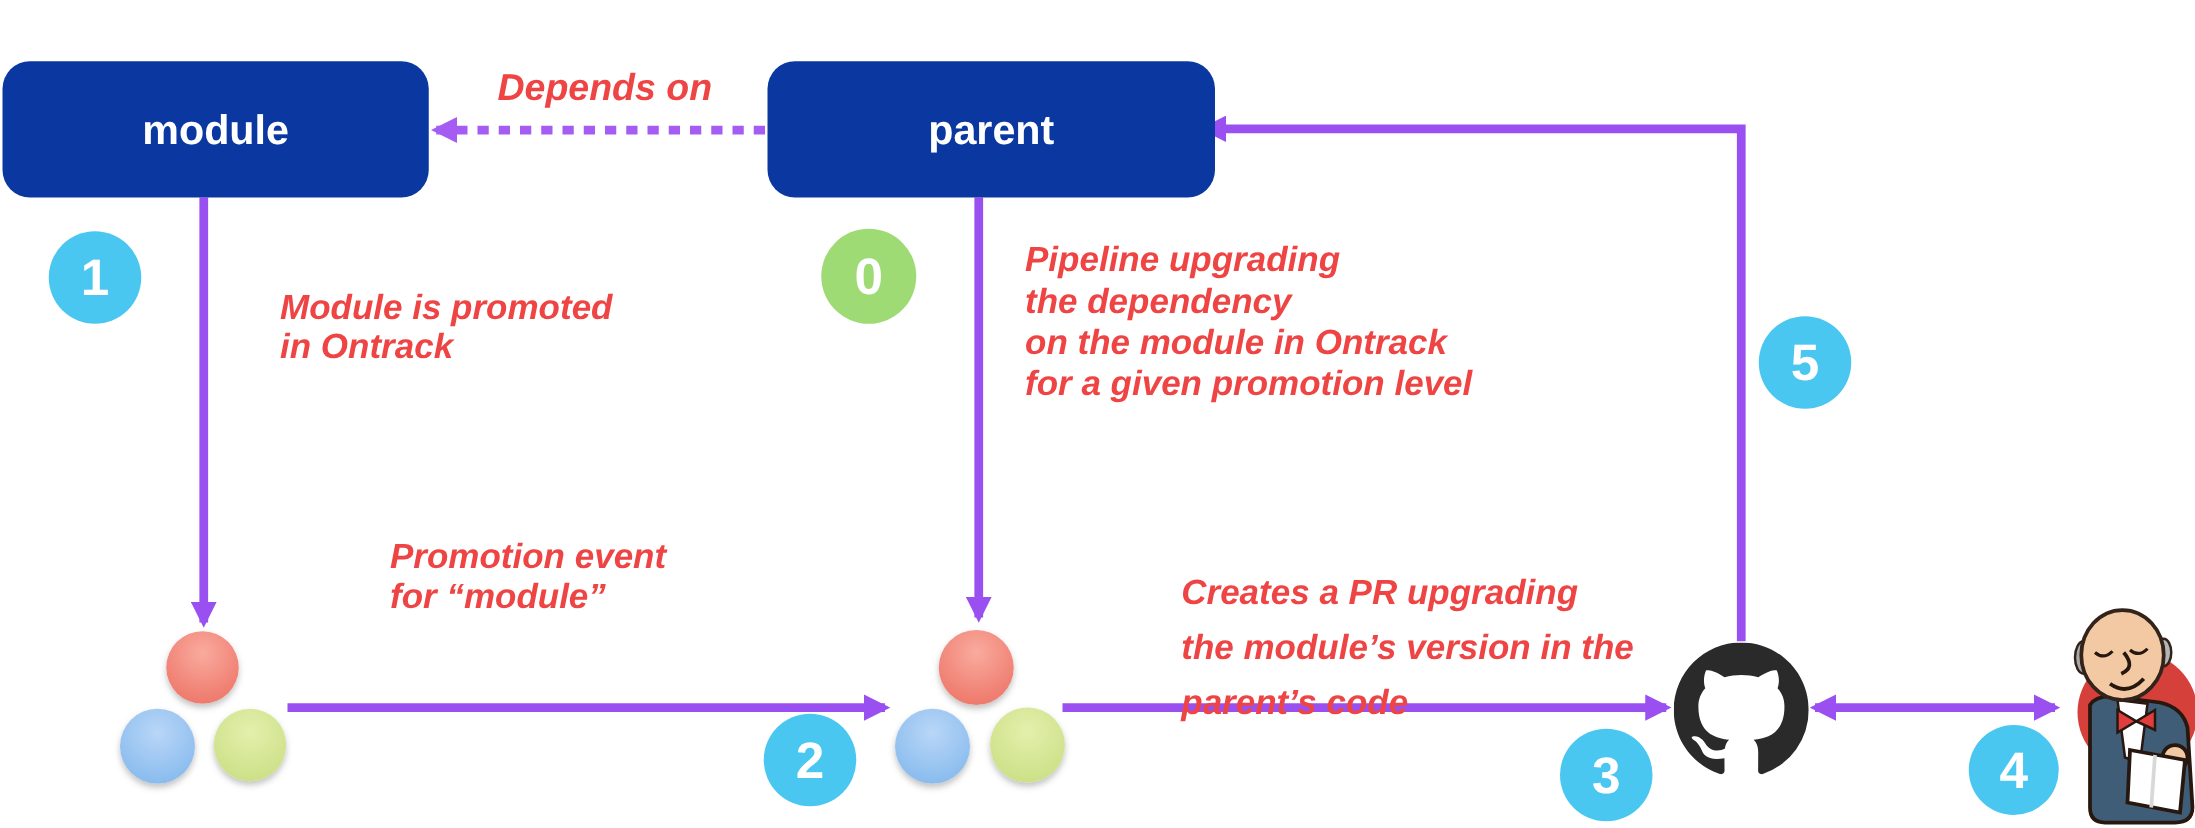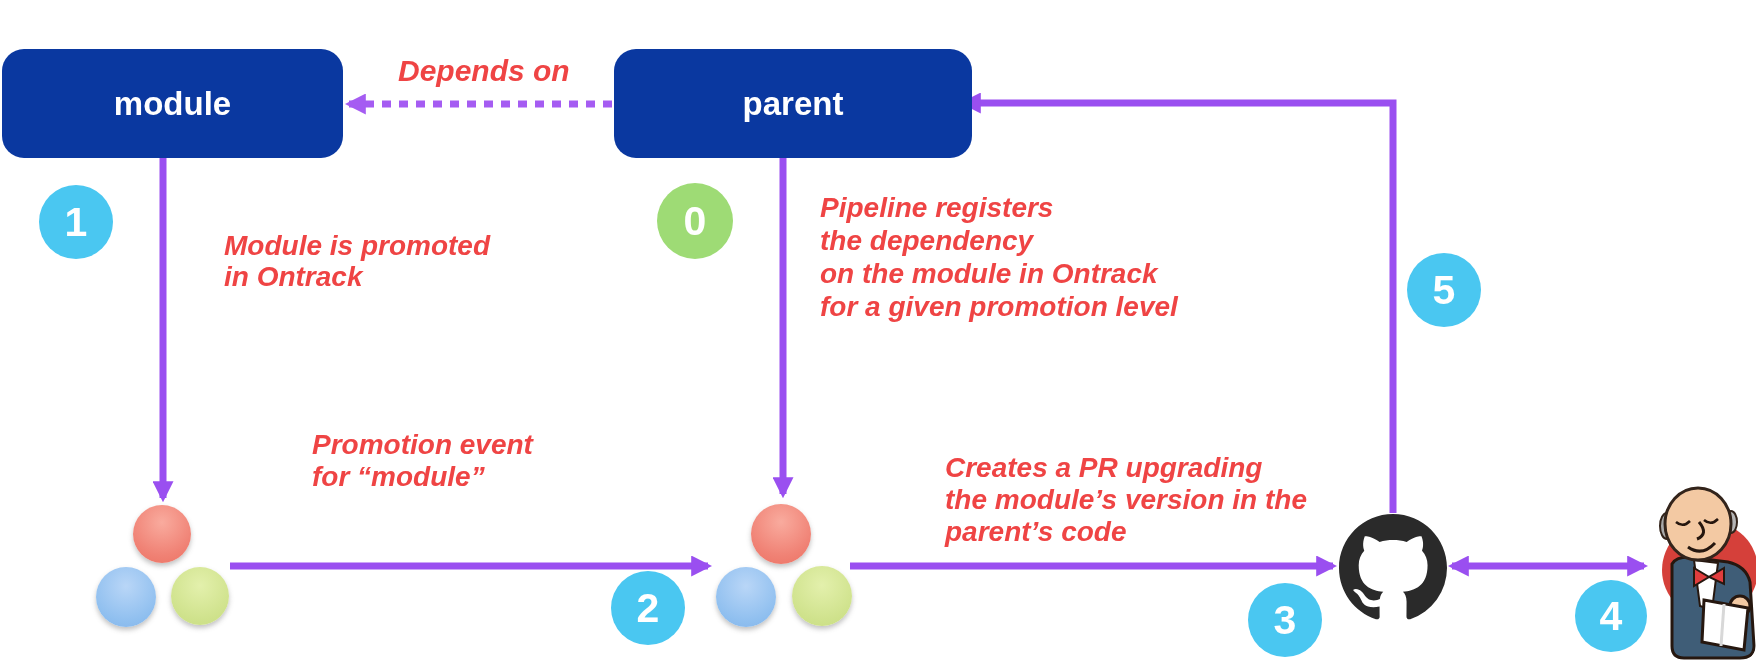--- a/index.html
+++ b/index.html
@@ -15,21 +15,21 @@
   #box-module{left:2px;top:49px;width:341px;height:109px;}
   #box-parent{left:614px;top:49px;width:358px;height:109px;}
   .note{
     position:absolute;color:#ef4444;font-style:italic;font-weight:bold;
     font-size:28px;line-height:33px;white-space:pre-line;
   }
   #note-depends{left:398px;top:54px;font-size:30px;}
   #note-step1{left:203px;top:230px;line-height:31px;margin-left:21px;}
   #note-step0{left:820px;top:191px;}
   #note-step2{left:312px;top:429px;line-height:32px;}
-  #note-step3{left:945px;top:452px;line-height:32px;}
+  #note-step3{left:945px;top:452px;line-height:44px;}
   #note-step4{left:1445px;top:460px;line-height:33px;}
   #note-step5{left:1408px;top:176px;line-height:31px;}
   .badge{
     position:absolute;width:74px;height:74px;border-radius:50%;color:#ffffff;
     font-weight:bold;font-size:41px;display:flex;align-items:center;justify-content:center;
   }
   .badge.cyan{background:#4ac7f1;}
   .badge.green{background:#9edb75;}
   #badge-1{left:39px;top:185px;}
   #badge-0{left:657px;top:183px;width:76px;height:76px;}
@@ -104,21 +104,21 @@
   </div>
   <div class="badge cyan" id="badge-4">
     <span>4</span>
   </div>
   <div class="badge cyan" id="badge-5">
     <span>5</span>
   </div>
 
   <div class="note" id="note-step1">Module is promoted
 in Ontrack</div>
-  <div class="note" id="note-step0">Pipeline registers
+  <div class="note" id="note-step0">Pipeline upgrading
 the dependency
 on the module in Ontrack
 for a given promotion level</div>
   <div class="note" id="note-step2">Promotion event
 for “module”</div>
   <div class="note" id="note-step3">Creates a PR upgrading
 the module’s version in the
 parent’s code</div>
 
   <div>

